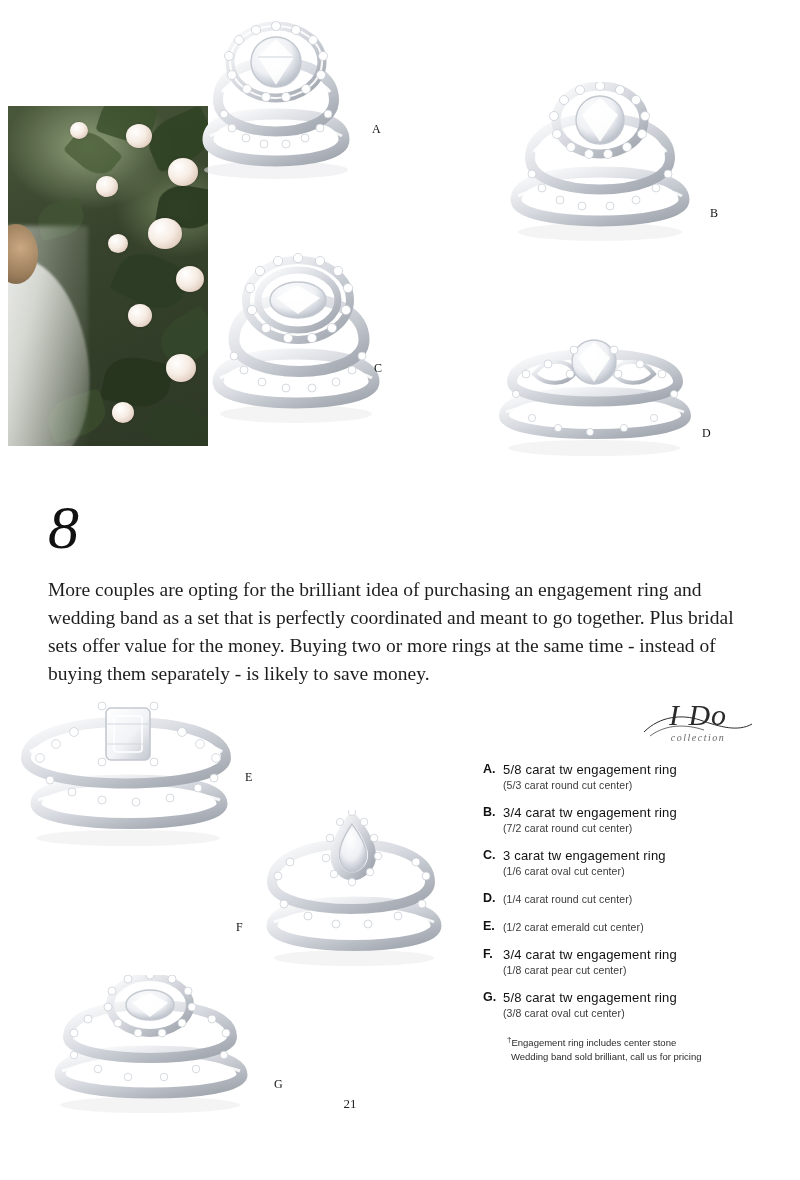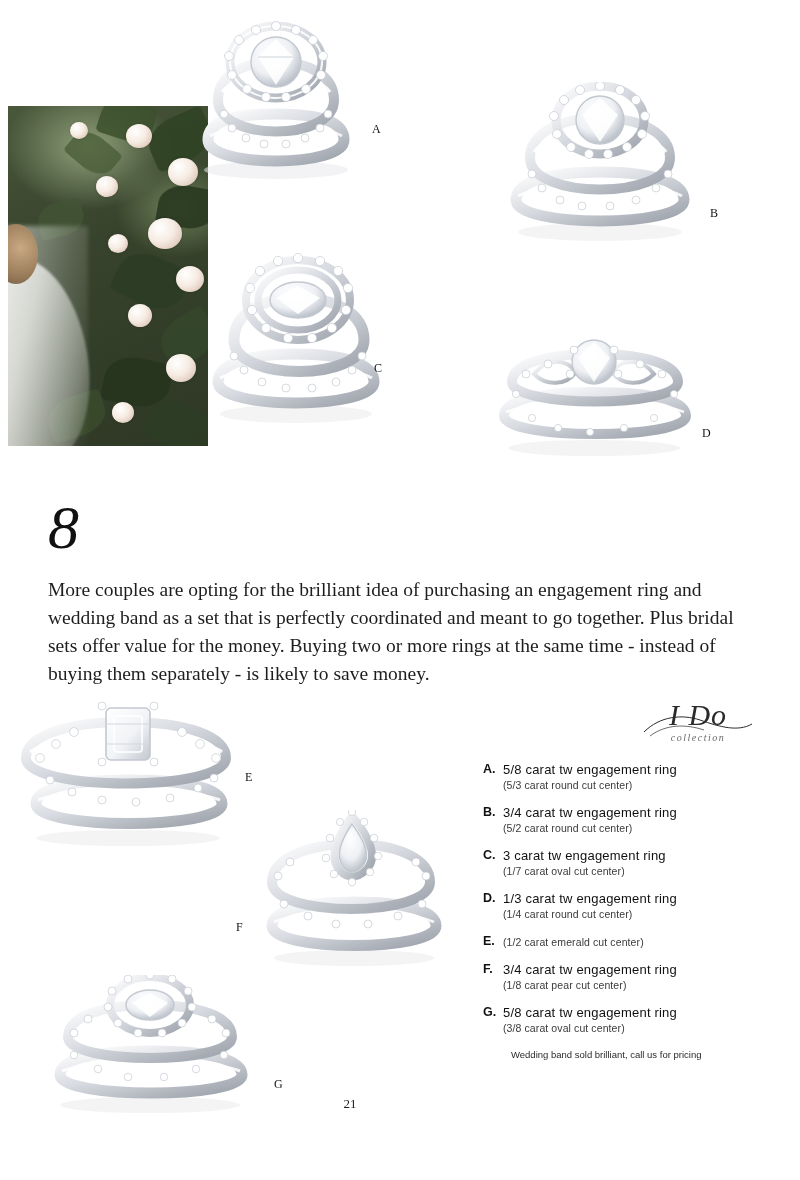--- a/index.html
+++ b/index.html
@@ -611,36 +611,35 @@
       <div class="lbody">
         <div class="l1">5/8 carat tw engagement ring</div>
         <div class="l2">(5/3 carat round cut center)</div>
       </div>
     </div>
 
     <div class="legend-item">
       <div class="lt">B.</div>
       <div class="lbody">
         <div class="l1">3/4 carat tw engagement ring</div>
-        <div class="l2">(5/2 carat round cut center)</div>
+        <div class="l2">(7/2 carat round cut center)</div>
       </div>
     </div>
 
     <div class="legend-item">
       <div class="lt">C.</div>
       <div class="lbody">
         <div class="l1">3 carat tw engagement ring</div>
-        <div class="l2">(1/7 carat oval cut center)</div>
+        <div class="l2">(1/6 carat oval cut center)</div>
       </div>
     </div>
 
     <div class="legend-item">
       <div class="lt">D.</div>
       <div class="lbody">
-        <div class="l1">1/3 carat tw engagement ring</div>
         <div class="l2">(1/4 carat round cut center)</div>
       </div>
     </div>
 
     <div class="legend-item">
       <div class="lt">E.</div>
       <div class="lbody">
         <div class="l2">(1/2 carat emerald cut center)</div>
       </div>
     </div>
@@ -655,19 +654,20 @@
 
     <div class="legend-item">
       <div class="lt">G.</div>
       <div class="lbody">
         <div class="l1">5/8 carat tw engagement ring</div>
         <div class="l2">(3/8 carat oval cut center)</div>
       </div>
     </div>
 
     <div class="legend-note">
+      <div><span class="dag">†</span><span>Engagement ring includes center stone</span></div>
       <div style="margin-left:4px;">Wedding band sold brilliant, call us for pricing</div>
     </div>
   </div>
 
   <div class="folio">21</div>
 
 </div>
 
 </body></html>

